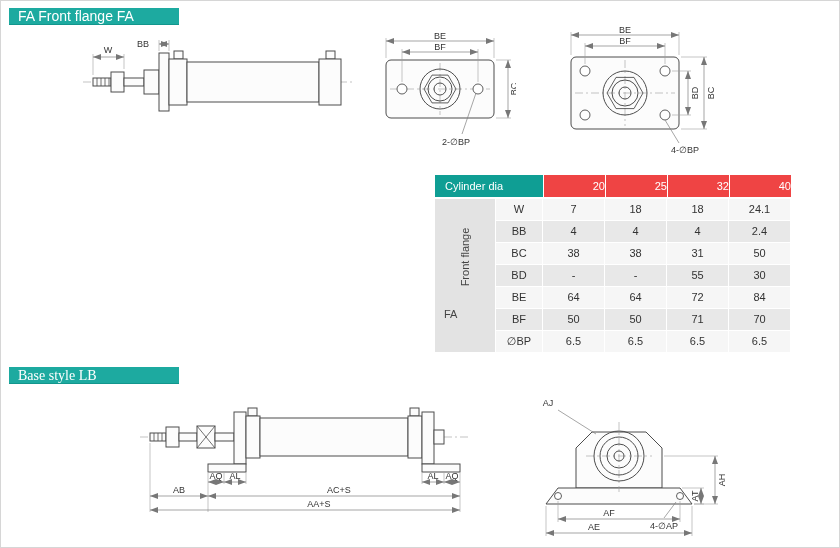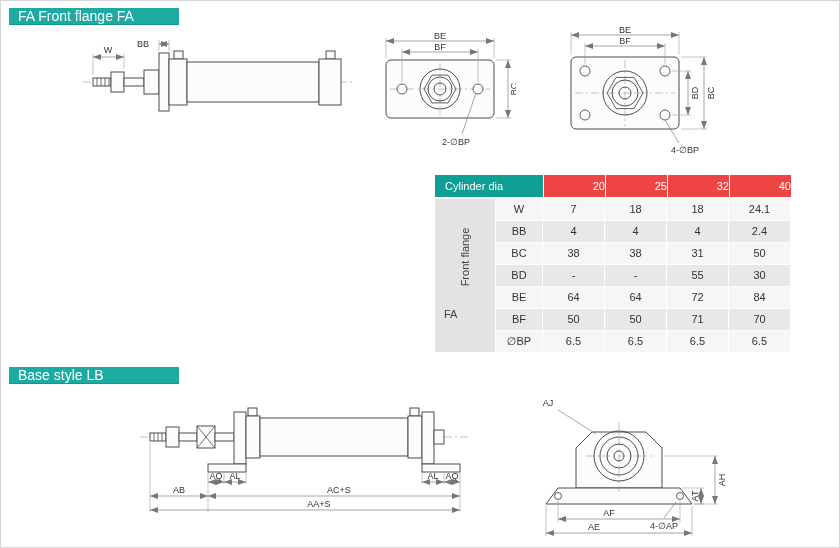--- a/index.html
+++ b/index.html
@@ -212,21 +212,21 @@
           <div class="cell">∅BP</div>
           <div class="cell">6.5</div>
           <div class="cell">6.5</div>
           <div class="cell">6.5</div>
           <div class="cell">6.5</div>
         </div>
       </div>
     </div>
   </div>
 
-  <div class="banner" style="left:8px;top:366px;">Base style LB</div>
+  <div class="banner" style="left:8px;top:366px;font-family:Liberation Serif, serif;">Base style LB</div>
 
   <svg class="drawing" style="left:133px;top:391px;" width="372" height="152" viewBox="0 0 372 152">
     <defs>
       <marker id="ar4" markerWidth="9" markerHeight="8" refX="8" refY="3" orient="auto-start-reverse" markerUnits="userSpaceOnUse">
         <path d="M0,0 L8,3 L0,6 Z" fill="#777"></path>
       </marker>
     </defs>
     <line class="cl" x1="6" y1="45" x2="336" y2="45"></line>
     <g class="part">
       <rect x="16" y="41" width="16" height="8"></rect>

